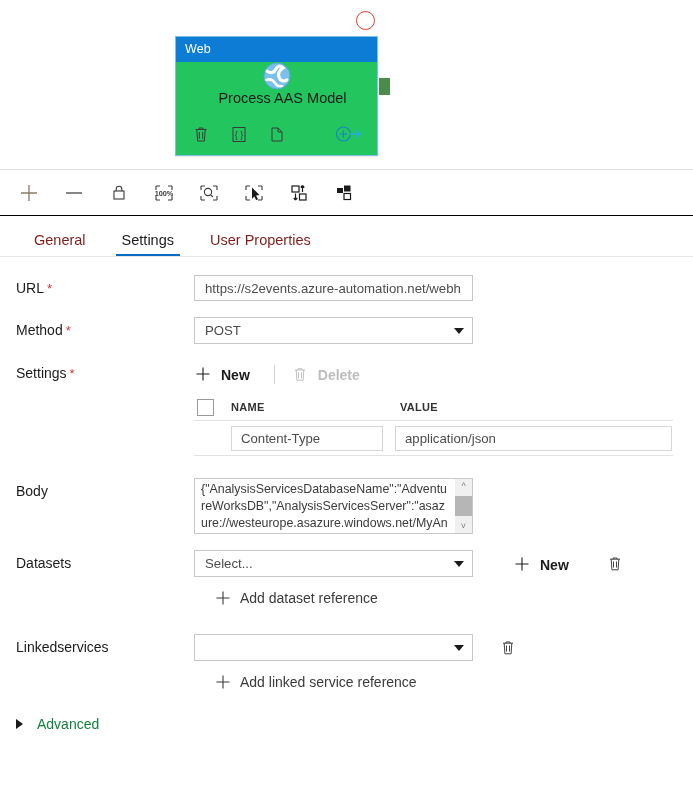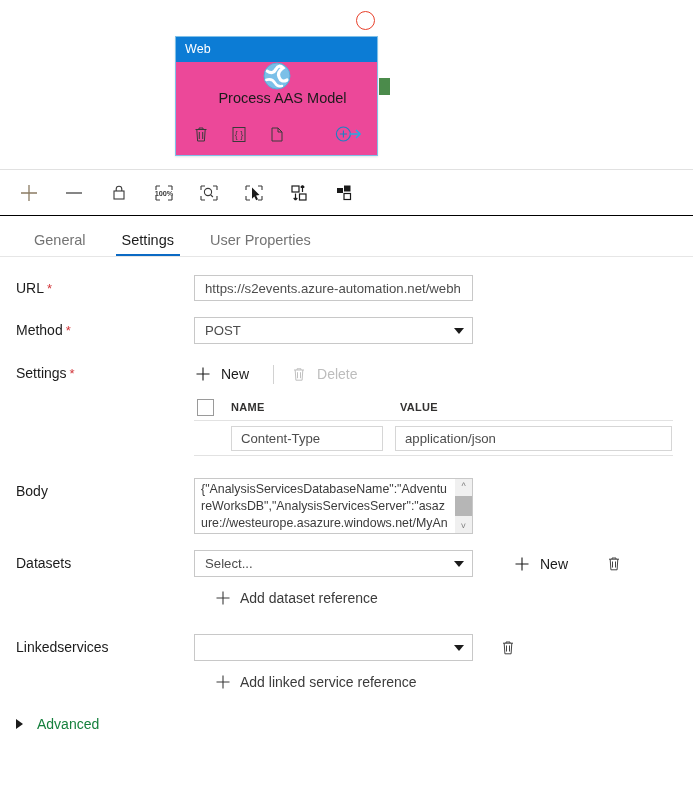--- a/index.html
+++ b/index.html
@@ -26,21 +26,21 @@
     border-bottom: 1px solid #e1e1e1;
     box-sizing: border-box;
   }
 
   .activity-card {
     position: absolute;
     left: 175px;
     top: 36px;
     width: 203px;
     height: 120px;
-    background: #ec4899;
+    background: #22c55e;
     border: 1px solid #7fc0e8;
     box-sizing: border-box;
     box-shadow: 0 1px 2px rgba(0,0,0,0.10);
   }
   .activity-header {
     height: 25px;
     background: #0c7cd5;
     color: #ffffff;
     font-size: 12.5px;
     line-height: 25px;
@@ -134,21 +134,21 @@
     width: 693px;
     box-sizing: border-box;
     display: flex;
     align-items: flex-end;
     border-bottom: 1px solid #e6e6e6;
     padding-left: 16px;
     background: #ffffff;
   }
   .tab {
     font-size: 14.5px;
-    color: #737373;
+    color: #7f1d1d;
     padding: 0 18px 9px 18px;
     cursor: pointer;
     position: relative;
     line-height: 1;
   }
   .tab.active {
     color: #1b1b1b;
   }
   .tab.active::after {
     content: "";
@@ -226,25 +226,26 @@
 
   
   .hdr-tools {
     display: flex;
     align-items: center;
     height: 28px;
     margin-bottom: 6px;
   }
   .cmd {
     display: flex;
-    align-items: center;
+    align-items: flex-end;
     font-size: 14px;
     color: #1b1b1b;
     cursor: pointer;
     margin-right: 4px;
+    font-weight: bold;
   }
   .cmd .gl {
     margin-right: 9px;
     display: inline-flex;
     align-items: center;
     justify-content: center;
     width: 18px;
     height: 18px;
   }
   .cmd.disabled {

